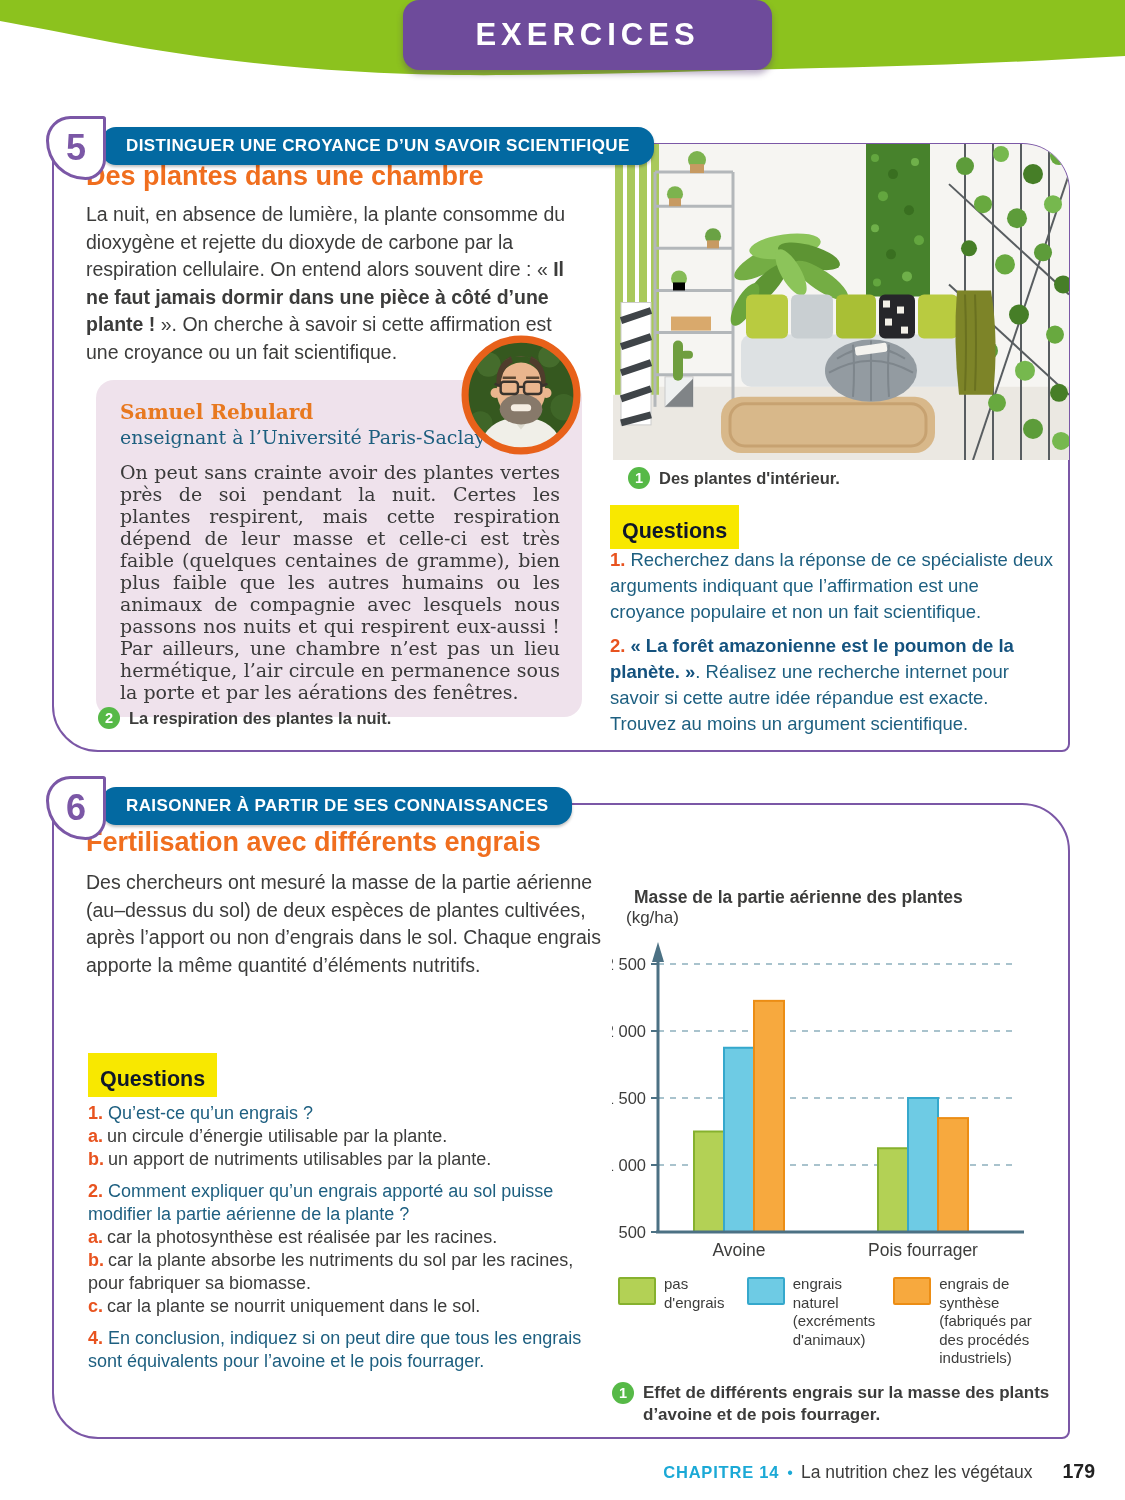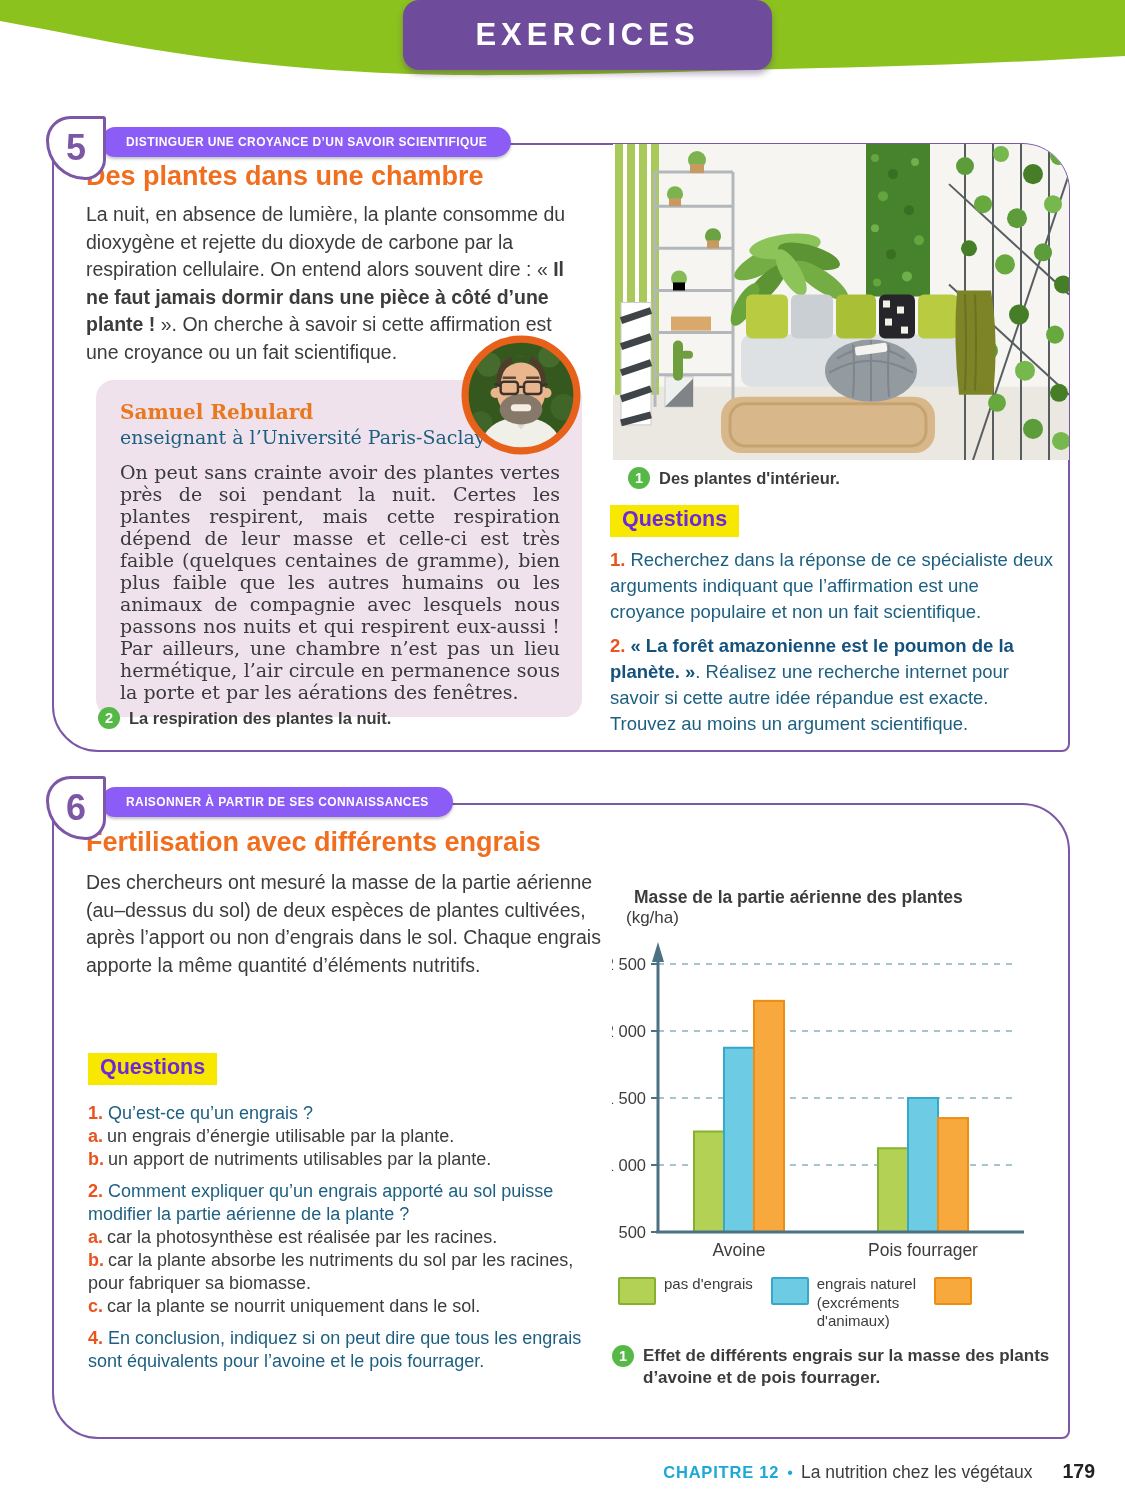--- a/index.html
+++ b/index.html
@@ -19,22 +19,22 @@
   .exo-box{position:absolute;left:52px;width:1014px;border:2px solid #7b57a6;background:#fff;}
   #exo5-box{top:143px;height:605px;border-radius:6px 48px 8px 46px;}
   #exo6-box{top:803px;height:632px;border-radius:6px 48px 8px 46px;}
   .exo-number{
     position:absolute;left:46px;width:54px;height:58px;background:#fff;border:3px solid #7b57a6;
     border-radius:26px 3px 22px 42px;color:#7b57a6;font-size:36px;font-weight:bold;
     display:flex;align-items:center;justify-content:center;z-index:4;
   }
   #exo5-num{top:116px;} #exo6-num{top:776px;}
   .exo-banner{
-    position:absolute;height:30px;background:#8b5cf6;border-radius:14px 16px 16px 14px;
-    color:#fff;font-weight:bold;font-size:12px;letter-spacing:.4px;display:flex;align-items:center;
+    position:absolute;height:38px;background:#0369a1;border-radius:14px 16px 16px 14px;
+    color:#fff;font-weight:bold;font-size:17px;letter-spacing:.4px;display:flex;align-items:center;
     padding:0 24px;z-index:3;box-shadow:0 2px 3px rgba(0,0,0,.25);white-space:nowrap;
   }
   #exo5-banner{left:102px;top:127px;} #exo6-banner{left:102px;top:787px;}
   .exo-title{position:absolute;left:32px;margin:0;color:#f06e1e;font-size:27px;font-weight:bold;}
   .intro{position:absolute;left:32px;margin:0;font-size:19.5px;line-height:27.5px;color:#3c3c3b;}
   .intro b{color:#3c3c3b;}
   
   .expert{
     position:absolute;left:42px;top:235px;width:486px;min-height:300px;background:#efe2ec;
     border-radius:18px;padding:20px 24px 14px;box-sizing:border-box;
@@ -47,22 +47,22 @@
   }
   .portrait{position:absolute;right:0px;top:-46px;width:122px;height:122px;}
   
   .fig-cap{position:absolute;display:flex;gap:9px;align-items:flex-start;font-weight:bold;font-size:16.5px;color:#3c3c3b;line-height:22px;}
   .fig-num{
     flex:none;width:22px;height:22px;border-radius:50%;background:#56b947;color:#fff;
     font-size:14.5px;font-weight:bold;display:flex;align-items:center;justify-content:center;margin-top:0px;
   }
   
   .q-label{
-    position:absolute;display:inline-block;background:#f8e800;color:#6d28d9;
-    font-weight:bold;font-size:21.5px;padding:2px 12px 5px;
+    position:absolute;display:inline-block;background:#f8e800;color:#0f172a;
+    font-weight:bold;font-size:21.5px;padding:14px 12px 5px;
   }
   .qblock{position:absolute;margin:0;font-size:18.5px;line-height:26px;}
   .qnum{color:#e8531f;font-weight:bold;margin-right:5px;}
   .qtext{color:#1d5f80;}
   .qbold{color:#14527e;font-weight:bold;}
   .qlist{position:absolute;left:34px;width:524px;font-size:18px;line-height:23px;}
   .qlist p{margin:0;}
   .qlist .qq{margin-top:9px;}
   .qlist .opt-letter{color:#e8531f;font-weight:bold;margin-right:4px;}
   
@@ -290,21 +290,21 @@
 <div class="exo-banner" id="exo6-banner">RAISONNER À PARTIR DE SES CONNAISSANCES</div>
 
 <section class="exo-box" id="exo6-box">
   <h2 class="exo-title" style="top:22px;">Fertilisation avec différents engrais</h2>
   <p class="intro" style="top:64px;width:516px;">Des chercheurs ont mesuré la masse de la partie aérienne (au–dessus du sol) de deux espèces de plantes cultivées, après l’apport ou non d’engrais dans le sol. Chaque engrais apporte la même quantité d’éléments nutritifs.</p>
 
   <div class="q-label" style="left:34px;top:248px;">Questions</div>
 
   <div class="qlist" style="top:288px;">
     <p class="qq"><span class="qnum">1.</span><span class="qtext">Qu’est-ce qu’un engrais ?</span></p>
-    <p><span class="opt-letter">a.</span><span>un engrais d’énergie utilisable par la plante.</span></p>
+    <p><span class="opt-letter">a.</span><span>un circule d’énergie utilisable par la plante.</span></p>
     <p><span class="opt-letter">b.</span><span>un apport de nutriments utilisables par la plante.</span></p>
     <p class="qq"><span class="qnum">2.</span><span class="qtext">Comment expliquer qu’un engrais apporté au sol puisse modifier la partie aérienne de la plante ?</span></p>
     <p><span class="opt-letter">a.</span><span>car la photosynthèse est réalisée par les racines.</span></p>
     <p><span class="opt-letter">b.</span><span>car la plante absorbe les nutriments du sol par les racines, pour fabriquer sa biomasse.</span></p>
     <p><span class="opt-letter">c.</span><span>car la plante se nourrit uniquement dans le sol.</span></p>
     <p class="qq"><span class="qnum">4.</span><span class="qtext">En conclusion, indiquez si on peut dire que tous les engrais sont équivalents pour l’avoine et le pois fourrager.</span></p>
   </div>
 
   <div class="chart-col">
     <p class="chart-title">Masse de la partie aérienne des plantes</p>
@@ -346,27 +346,32 @@
       <div class="legend-item">
         <span class="legend-swatch" style="background: rgb(110, 203, 228); border-color: rgb(53, 168, 204);"></span>
         <div class="legend-lines">
           <div>engrais naturel</div>
           <div>(excréments</div>
           <div>d'animaux)</div>
         </div>
       </div>
       <div class="legend-item">
         <span class="legend-swatch" style="background: rgb(247, 169, 62); border-color: rgb(236, 141, 20);"></span>
+        <div class="legend-lines">
+          <div>engrais de synthèse</div>
+          <div>(fabriqués par</div>
+          <div>des procédés industriels)</div>
+        </div>
       </div>
     </div>
     <div class="fig-cap chart-cap">
       <span class="fig-num">1</span>
       <span>Effet de différents engrais sur la masse des plants d’avoine et de pois fourrager.</span>
     </div>
   </div>
 </section>
 
 <div class="footer">
-  <span class="chap">CHAPITRE 12</span>
+  <span class="chap">CHAPITRE 14</span>
   <span class="bullet">•</span>
   <span class="chap-title">La nutrition chez les végétaux</span>
   <span class="pnum">179</span>
 </div>
 
 </body></html>

